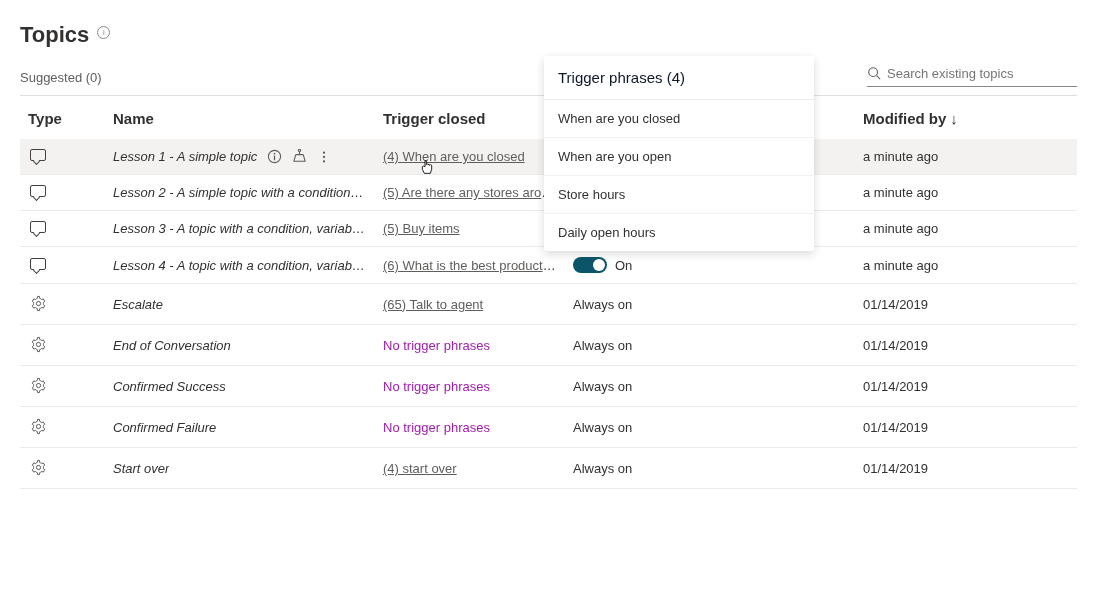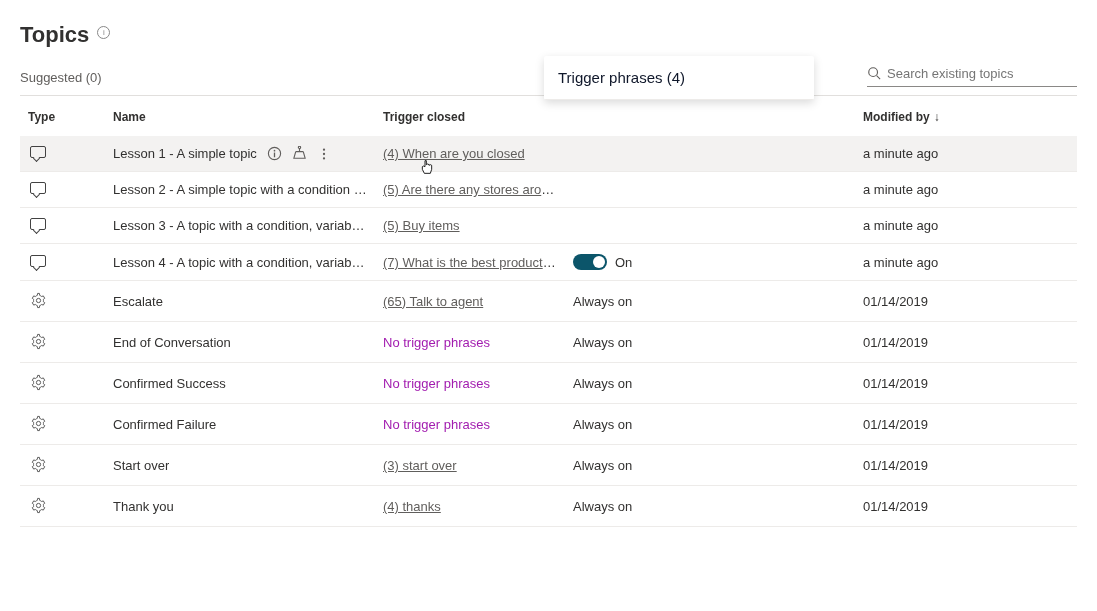--- a/index.html
+++ b/index.html
@@ -7,31 +7,31 @@
 .header { display: flex; align-items: center; gap: 8px; padding: 22px 0 14px 0; }
 .title { font-size: 22px; font-weight: 600; }
 .info-circle { width: 13px; height: 13px; border: 1px solid #888; border-radius: 50%; display: inline-flex; align-items: center; justify-content: center; font-size: 8px; color: #888; position: relative; top: -3px; }
 .topbar { display: flex; align-items: center; justify-content: space-between; border-bottom: 1px solid #e1dfdd; position: relative; }
 .tabs { display: flex; gap: 26px; }
 .tab { padding: 8px 0 10px 0; cursor: pointer; color: #605e5c; font-size: 13px; }
 .tab.active { color: #1b1a19; font-weight: 600; border-bottom: 2px solid #323130; margin-bottom: -1px; }
 .search { display: flex; align-items: flex-start; border-bottom: 1px solid #8a8886; width: 210px; padding: 3px 0; gap: 6px; position: relative; top: -4px; }
 .search input { border: none; outline: none; font-size: 13px; width: 100%; color: #605e5c; background: transparent; }
 .table { width: 100%; border-collapse: collapse; table-layout: fixed; }
-.table th { text-align: left; font-weight: 600; font-size: 12px; padding: 14px 8px 12px 8px; color: #323130; }
+.table th { text-align: left; font-weight: 600; font-size: 15px; padding: 14px 8px 12px 8px; color: #323130; }
 .table td { padding: 10px 8px; border-bottom: 1px solid #edebe9; font-size: 13px; vertical-align: middle; white-space: nowrap; overflow: hidden; text-overflow: ellipsis; }
 .table tr.selected td { background: #f3f2f1; }
 .icon-cell { width: 48px; padding-left: 10px !important; }
 .bubble-icon { width: 16px; height: 12px; border: 1.4px solid #424242; border-radius: 2px; position: relative; display: inline-block; }
 .bubble-icon::after { content: ""; position: absolute; bottom: -4px; left: 3px; width: 4px; height: 4px; border-left: 1.4px solid #424242; border-bottom: 1.4px solid #424242; background: #fff; transform: rotate(-45deg); }
 tr.selected .bubble-icon::after { background: #f3f2f1; }
 .gear-icon { display: inline-block; position: relative; top: 1px; }
 .gear-icon svg { width: 17px; height: 17px; }
 .name-wrap { display: flex; align-items: center; gap: 10px; width: 100%; }
-.name-text { flex: 0 1 auto; overflow: hidden; text-overflow: ellipsis; }
+.name-text { flex: 0 1 auto; overflow: hidden; text-overflow: ellipsis; font-style: italic; }
 .row-actions { display: flex; gap: 10px; color: #605e5c; align-items: center; }
 .action-ico { display: inline-flex; cursor: pointer; }
 .trig-link { color: #605e5c; text-decoration: underline; cursor: pointer; text-align: right; }
 .trig-none { color: #a21caf; }
 .status-on { display: flex; align-items: flex-end; gap: 8px; }
 .toggle { width: 34px; height: 16px; background: #0b556a; border-radius: 10px; position: relative; }
 .toggle::after { content: ""; position: absolute; right: 2px; top: 2px; width: 12px; height: 12px; background: #fff; border-radius: 50%; }
 .cursor-hand { position: absolute; pointer-events: none; }
 .popover { position: absolute; background: #fff; box-shadow: 0 3px 10px rgba(0,0,0,0.15); border-radius: 2px; width: 270px; z-index: 10; overflow: hidden; }
 .pop-head { padding: 13px 14px; font-size: 15px; color: #0f172a; border-bottom: 1px solid #edebe9; }
@@ -144,21 +144,21 @@
         <td></td>
         <td>a minute ago</td>
       </tr>
       <tr>
         <td class="icon-cell"><span class="bubble-icon"></span></td>
         <td>
           <div class="name-wrap">
             <span class="name-text">Lesson 4 - A topic with a condition, variables…</span>
           </div>
         </td>
-        <td><span class="trig-link">(7) What is the best product f…</span></td>
+        <td><span class="trig-link">(6) What is the best product f…</span></td>
         <td>
           <div class="status-on">
             <span class="toggle"></span>
             <span>On</span>
           </div>
         </td>
         <td>a minute ago</td>
       </tr>
       <tr>
         <td class="icon-cell"><span class="gear-icon"><svg viewBox="0 0 24 24" fill="none">
@@ -219,42 +219,34 @@
       <tr>
         <td class="icon-cell"><span class="gear-icon"><svg viewBox="0 0 24 24" fill="none">
               <path d="M12 15a3 3 0 100-6 3 3 0 000 6z" stroke="#5b5b5b" stroke-width="1.4"></path>
               <path d="M19 12a7 7 0 00-.2-1.6l2-1.5-2-3.4-2.3.9a7 7 0 00-2.8-1.6L13.3 2h-2.6l-.4 2.8a7 7 0 00-2.8 1.6l-2.3-.9-2 3.4 2 1.5A7 7 0 005 12c0 .5.1 1.1.2 1.6l-2 1.5 2 3.4 2.3-.9a7 7 0 002.8 1.6l.4 2.8h2.6l.4-2.8a7 7 0 002.8-1.6l2.3.9 2-3.4-2-1.5c.1-.5.2-1.1.2-1.6z" stroke="#5b5b5b" stroke-width="1.4"></path>
             </svg></span></td>
         <td>
           <div class="name-wrap">
             <span class="name-text">Start over</span>
           </div>
         </td>
-        <td><span class="trig-link">(3) start over</span></td>
-        <td><span>Always on</span></td>
-        <td>01/14/2019</td>
-      </tr>
-      <tr>
-        <td class="icon-cell"><span class="gear-icon"><svg viewBox="0 0 24 24" fill="none">
-              <path d="M12 15a3 3 0 100-6 3 3 0 000 6z" stroke="#5b5b5b" stroke-width="1.4"></path>
-              <path d="M19 12a7 7 0 00-.2-1.6l2-1.5-2-3.4-2.3.9a7 7 0 00-2.8-1.6L13.3 2h-2.6l-.4 2.8a7 7 0 00-2.8 1.6l-2.3-.9-2 3.4 2 1.5A7 7 0 005 12c0 .5.1 1.1.2 1.6l-2 1.5 2 3.4 2.3-.9a7 7 0 002.8 1.6l.4 2.8h2.6l.4-2.8a7 7 0 002.8-1.6l2.3.9 2-3.4-2-1.5c.1-.5.2-1.1.2-1.6z" stroke="#5b5b5b" stroke-width="1.4"></path>
-            </svg></span></td>
-        <td>
-          <div class="name-wrap">
-            <span class="name-text">Thank you</span>
-          </div>
-        </td>
-        <td><span class="trig-link">(4) thanks</span></td>
+        <td><span class="trig-link">(4) start over</span></td>
         <td><span>Always on</span></td>
         <td>01/14/2019</td>
       </tr>
     </tbody>
 </table>
 
 <div class="popover" id="popover" style="left:544px; top:56px;">
   <div class="pop-head">Trigger phrases (4)</div>
+  <div id="pop-items">
+      <div class="pop-item">When are you closed</div>
+      <div class="pop-item">When are you open</div>
+      <div class="pop-item">Store hours</div>
+      <div class="pop-item">Daily open hours</div>
+    </div>
 </div>
 
 <span class="cursor-hand" style="left:419px; top:159px;">
   <svg width="16" height="18" viewBox="0 0 24 26">
       <path d="M9 2v9l-2-1-2 1v4l3 6h9l2-6v-6l-2-1-2 1v-1l-2-1-2 1V2z" fill="#fff" stroke="#000" stroke-width="1.3"></path>
     </svg>
 </span>
 
 </body></html>

